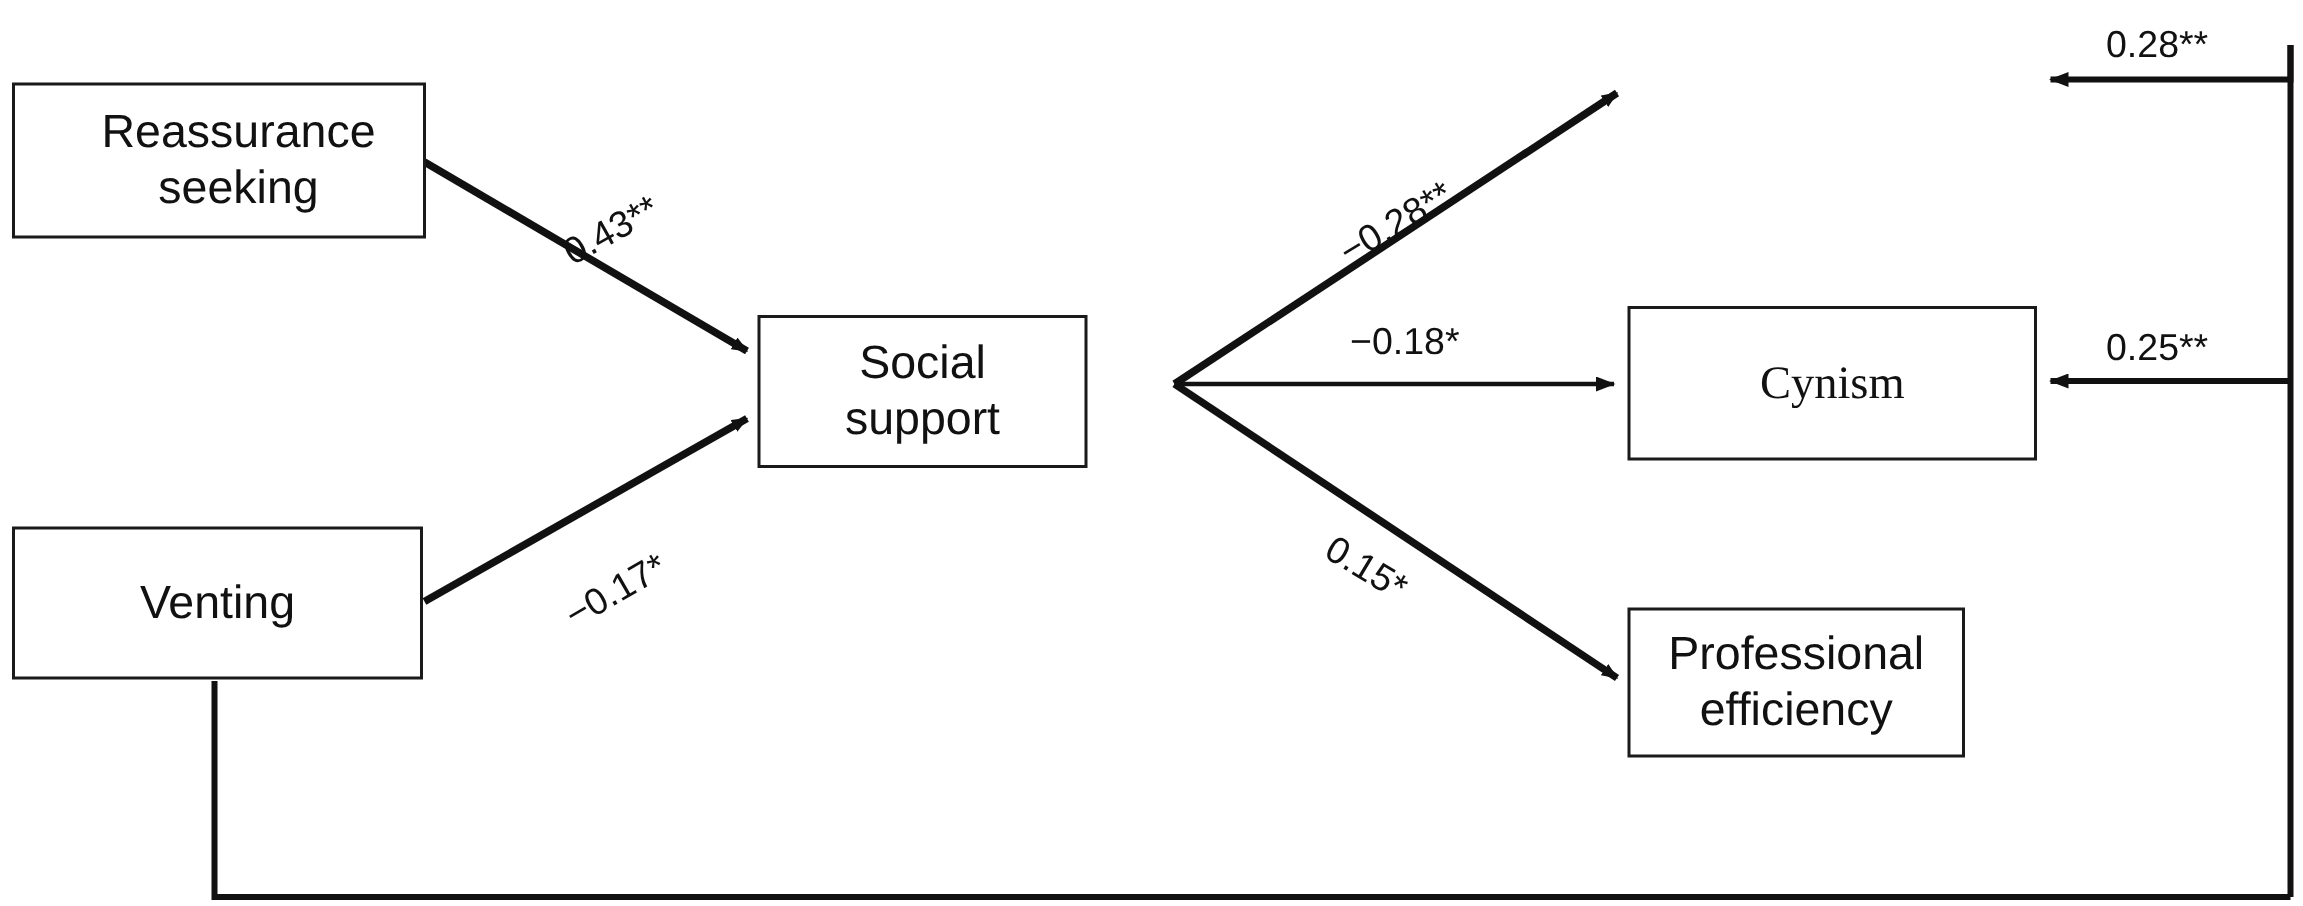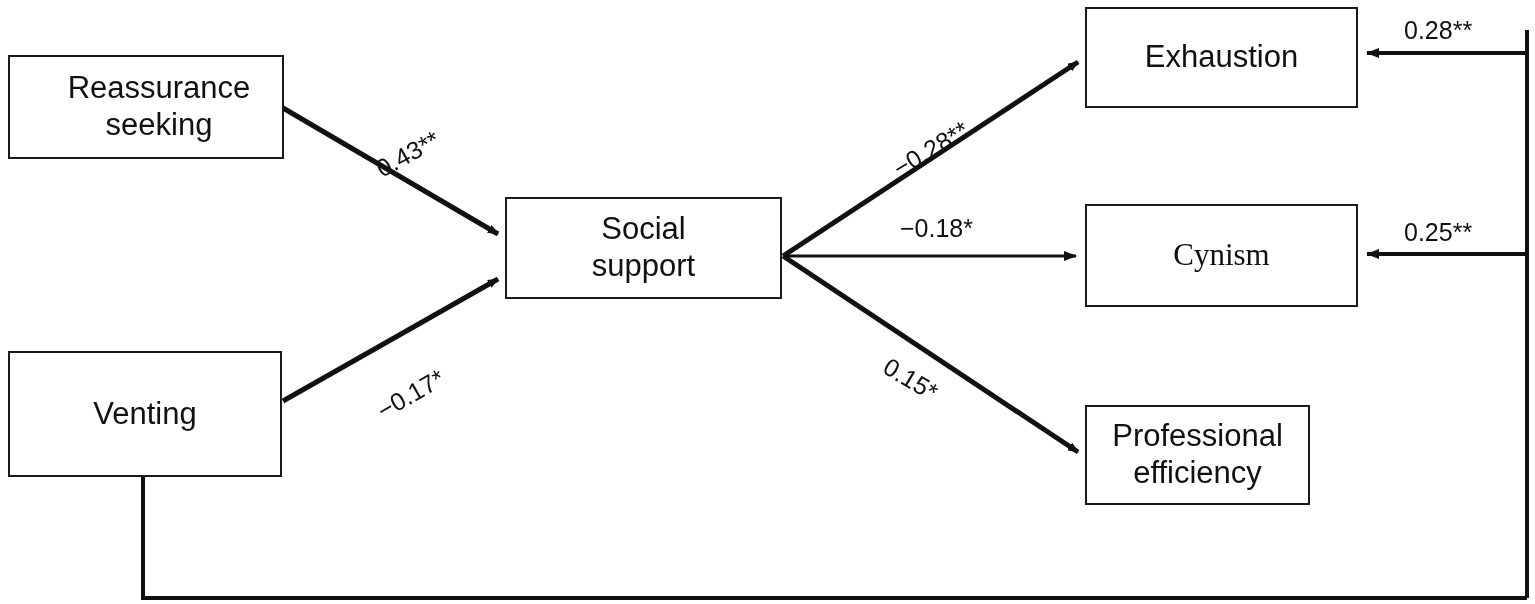--- a/index.html
+++ b/index.html
@@ -79,26 +79,25 @@
     <path d="M1527,254 L1367,254" fill="none" stroke="#111111" stroke-width="4" marker-end="url(#arrowhead-thin)"></path>
 
     <path d="M1527,30 L1527,598" fill="none" stroke="#111111" stroke-width="4"></path>
 
     <path d="M143,454 L143,598 L1527,598" fill="none" stroke="#111111" stroke-width="4"></path>
   </svg>
 
   <div class="node-box" style="left:8px;  top:55px;  width:276px; height:104px;padding-left:26px;">Reassurance
 seeking</div>
 
-  <div class="node-box" style="left:8px;  top:351px; width:274px; height:126px;">Venting</div>
+  <div class="node-box" style="left:8px;  top:351px; width:274px; height:102px;">Venting</div>
 
-  <div class="node-box" style="left:505px; top:197px; width:277px; height:102px;">Social
+  <div class="node-box" style="left:505px; top:210px; width:220px; height:102px;">Social
 support</div>
 
-  <div class="node-box" style="left:1085px; top:7px;  width:273px; height:101px;">Exhaustion</div>
 
   <div class="node-box" style="left:1085px; top:204px; width:273px; height:103px;font-family:Liberation Serif, serif;">Cynism</div>
 
   <div class="node-box" style="left:1085px; top:405px; width:225px; height:100px;">Professional
 efficiency</div>
 
   <div class="path-label" style="left:371px; top:158px; transform:rotate(-29deg);">0.43**</div>
 
   <div class="path-label" style="left:372px; top:400px; transform:rotate(-30deg);">−0.17*</div>
 

